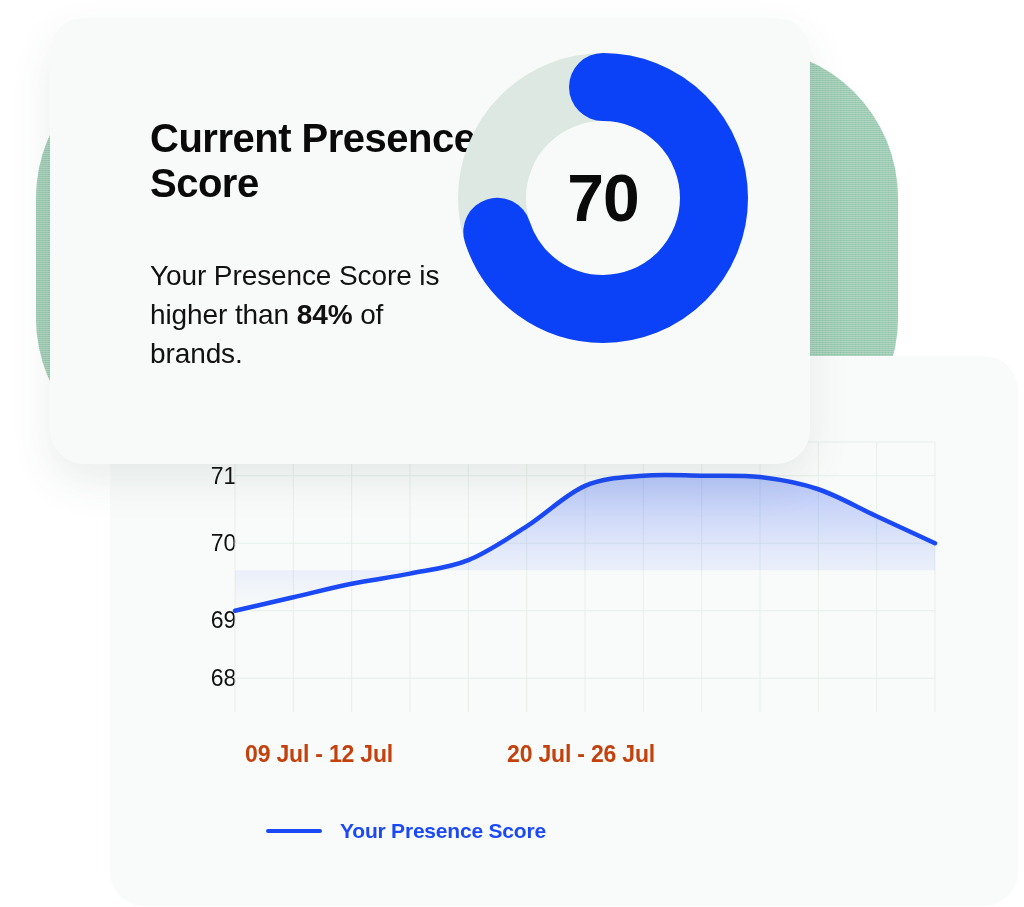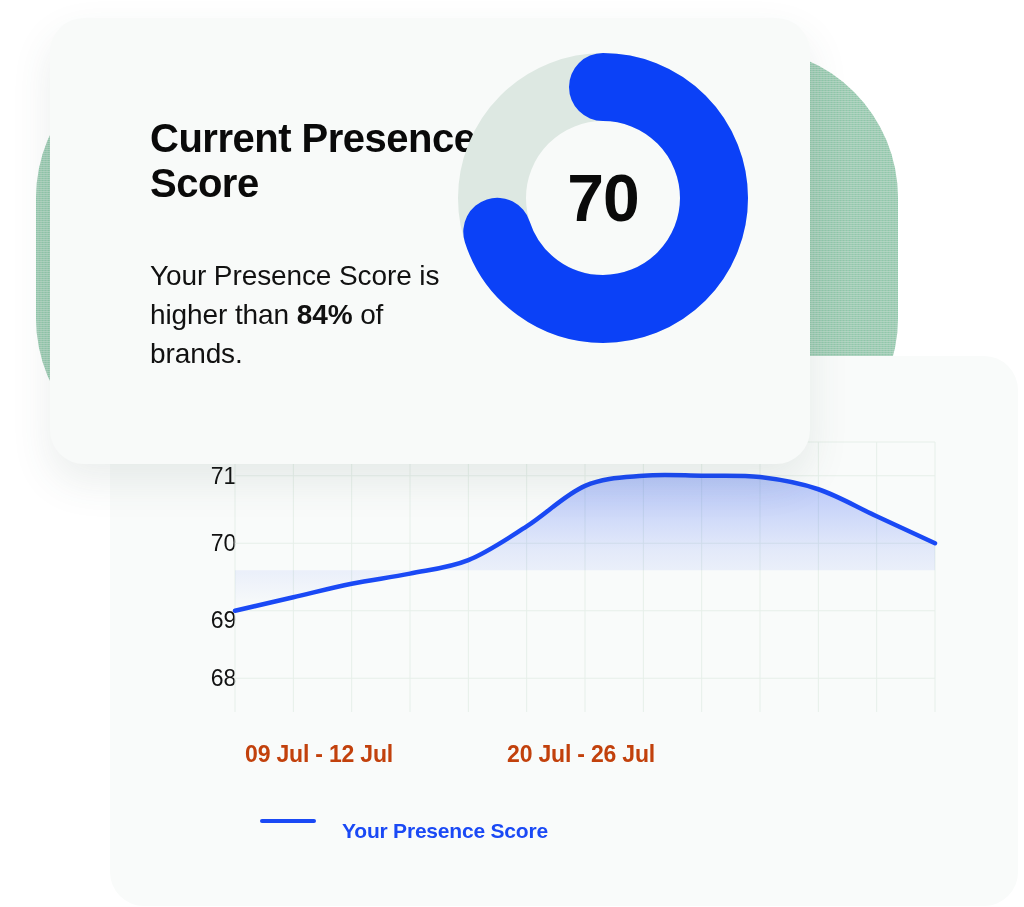--- a/index.html
+++ b/index.html
@@ -160,25 +160,25 @@
     position: absolute;
     transform: translateX(-50%);
     white-space: nowrap;
     font-size: 23px;
     font-weight: 700;
     color: #c2410c;
     letter-spacing: -0.2px;
   }
   .legend {
     position: absolute;
-    left: 150px;
+    left: 156px;
     top: 463px;
     display: flex;
-    align-items: flex-start;
-    gap: 26px;
+    align-items: center;
+    gap: 18px;
   }
   .legend-swatch {
     display: block;
     width: 56px;
     height: 4px;
     border-radius: 2px;
     background: #1a49f5;
   }
   .legend-text {
     font-size: 21px;

